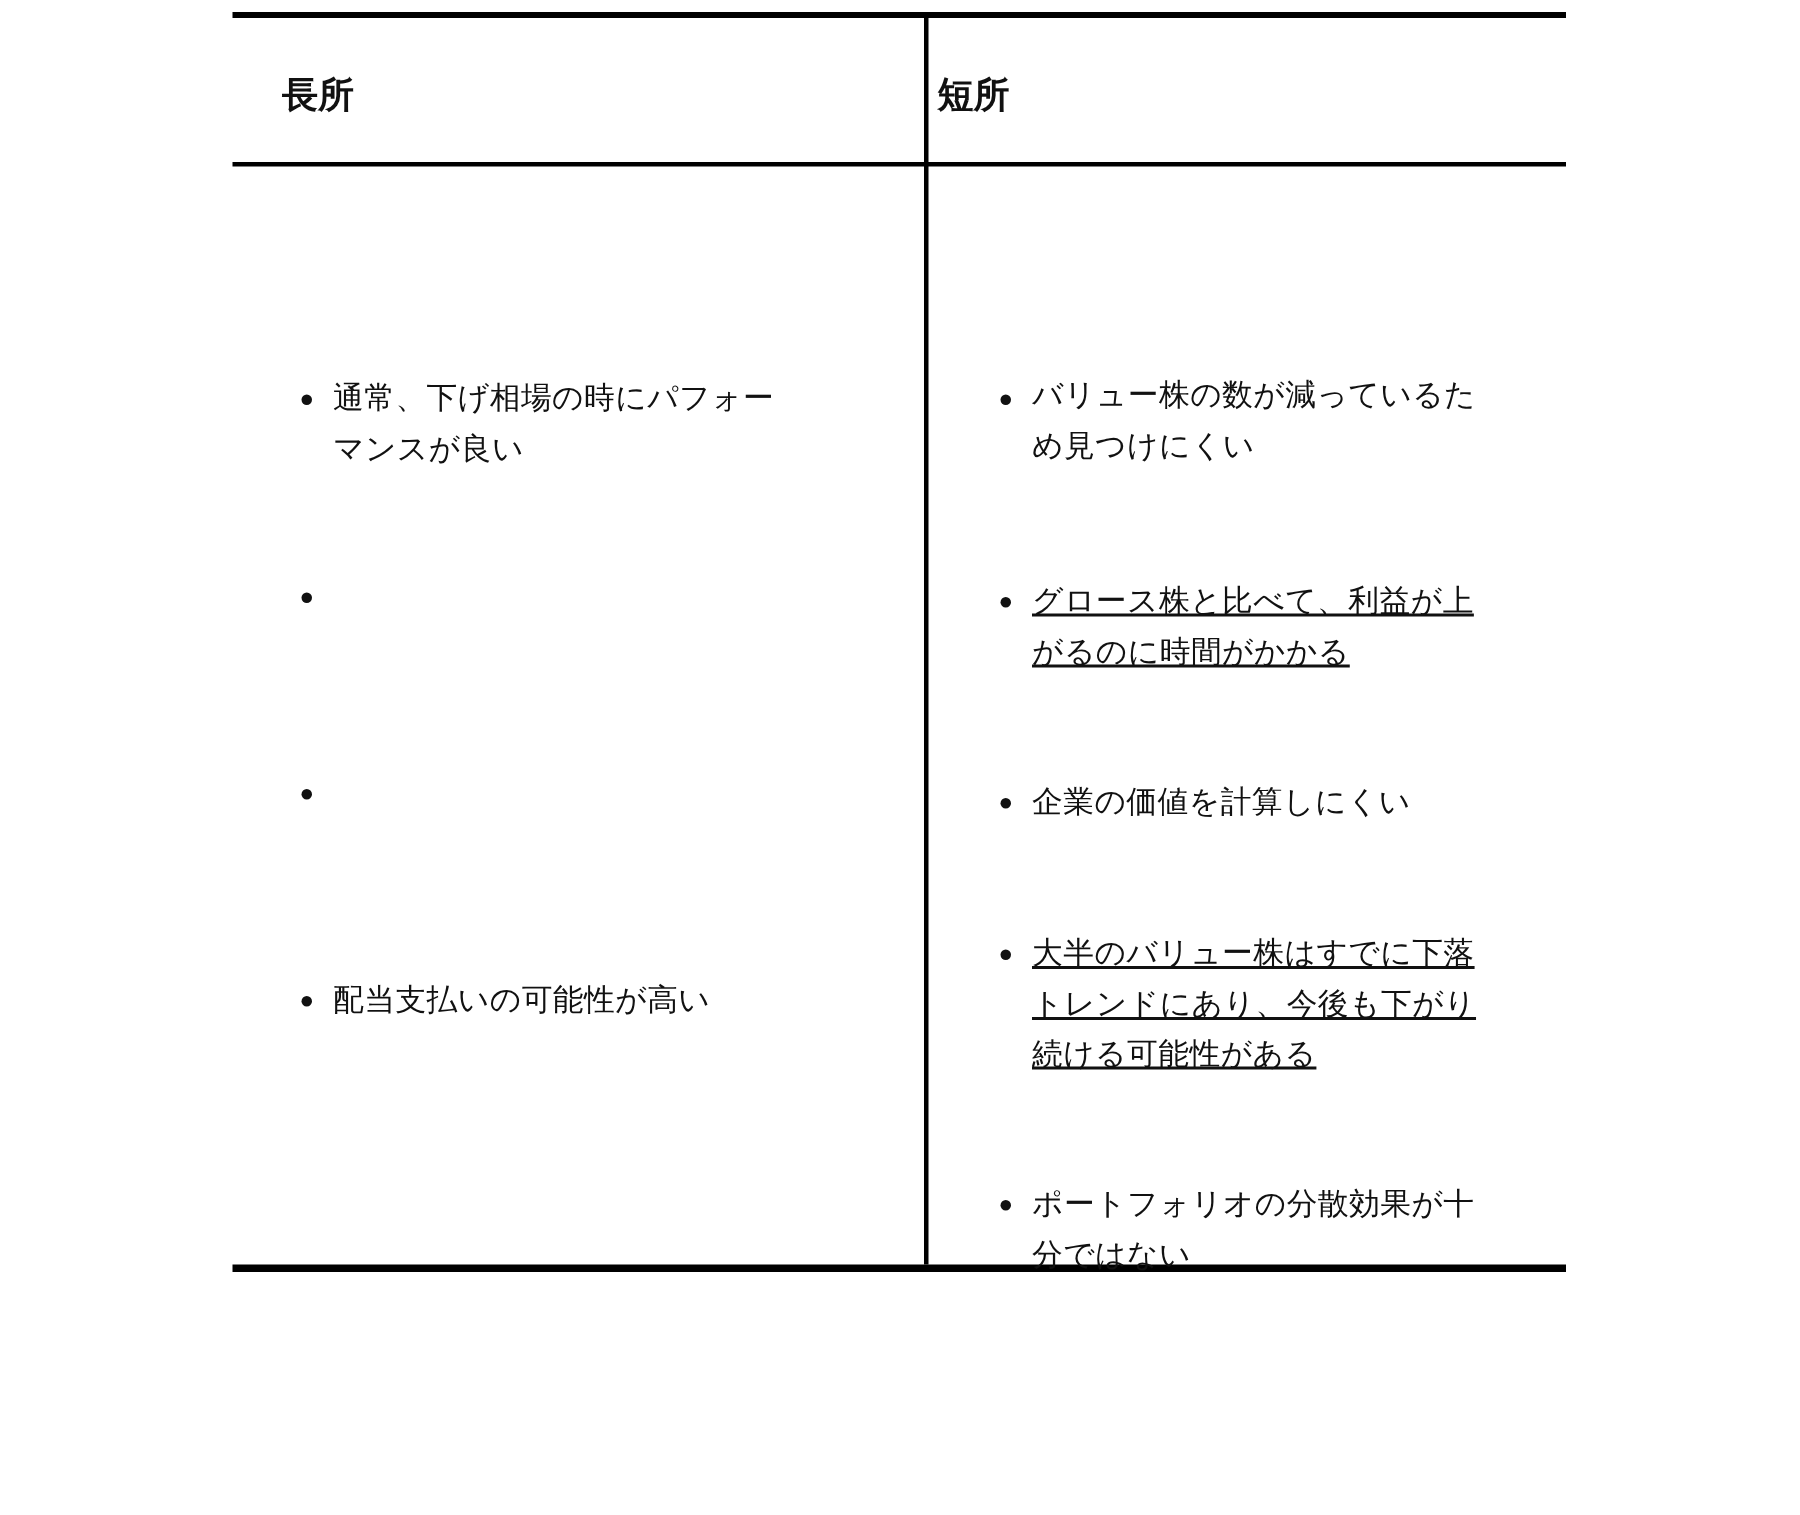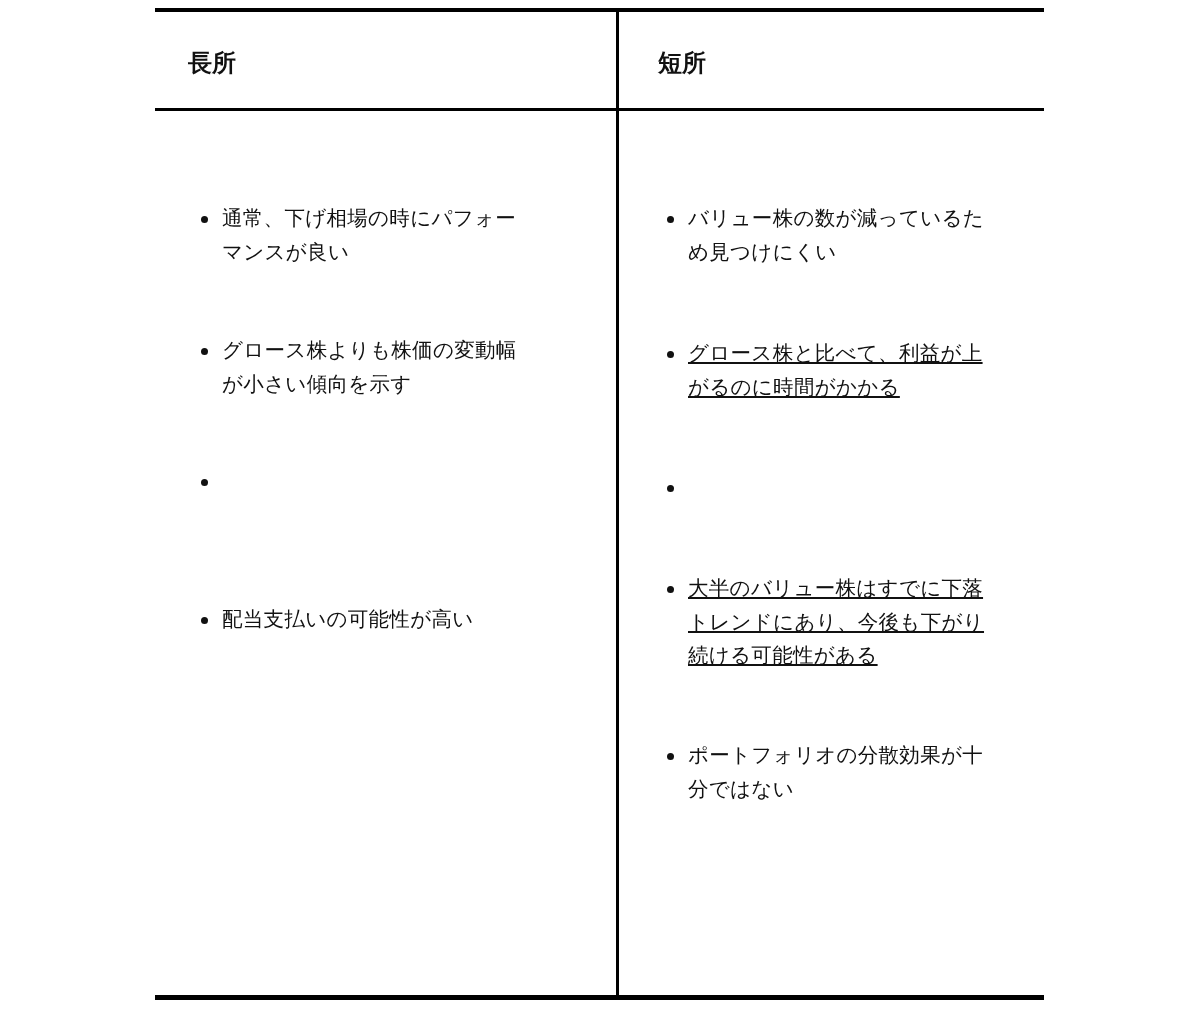--- a/index.html
+++ b/index.html
@@ -13,21 +13,21 @@
     body {
       position: relative;
       font-family: "DejaVu Sans", "Liberation Sans", sans-serif;
       color: #111111;
     }
     .pros-cons-table {
       position: absolute;
       left: 155px;
       top: 8px;
       width: 889px;
-      height: 992px;
+      height: 840px;
       border-top: 4px solid #000;
       border-bottom: 5px solid #000;
       box-sizing: border-box;
     }
     .col-divider {
       position: absolute;
       left: 461px;
       top: 0;
       bottom: 0;
       width: 3px;
@@ -43,40 +43,41 @@
     }
     .col-header {
       position: absolute;
       top: 36px;
       font-weight: bold;
       font-size: 24px;
       line-height: 30px;
       margin: 0;
     }
     .col-header.pros { left: 33px; }
-    .col-header.cons { left: 503px; }
+    .col-header.cons { left: 470px; }
 
     .bullet-list {
       position: absolute;
       margin: 0;
       padding: 0;
       list-style: none;
     }
     .bullet-list.pros { left: 46px; width: 330px; }
     .bullet-list.cons { left: 512px; width: 330px; }
 
     .list-item {
       position: absolute;
       left: 0;
       width: 330px;
       font-size: 20.5px;
       line-height: 33.5px;
       padding-left: 21px;
       box-sizing: border-box;
       letter-spacing: 0.3px;
+      margin-top: 47px;
     }
     .list-item .bullet {
       position: absolute;
       left: 0;
       top: 14px;
       width: 7px;
       height: 7px;
       border-radius: 50%;
       background: #111;
     }
@@ -91,42 +92,42 @@
   <h2 class="col-header pros">長所</h2>
   <h2 class="col-header cons">短所</h2>
 
   <ul class="bullet-list pros">
     <li class="list-item" style="top:190px;">
       <span class="bullet"></span>
       <span>通常、下げ相場の時にパフォーマンスが良い</span>
     </li>
     <li class="list-item" style="top:322px;">
       <span class="bullet"></span>
-      <span>グロース株よりも株価の変動幅が小さい傾向を示す</span>
     </li>
     <li class="list-item" style="top:453px;">
       <span class="bullet"></span>
     </li>
     <li class="list-item" style="top:591px;">
       <span class="bullet"></span>
       <span>配当支払いの可能性が高い</span>
     </li>
   </ul>
 
   <ul class="bullet-list cons">
-    <li class="list-item" style="top:190px;">
+    <li class="list-item" style="top:190px;font-family:Liberation Mono, monospace;">
       <span class="bullet"></span>
       <span>バリュー株の数が減っているため見つけにくい</span>
     </li>
     <li class="list-item" style="top:325px;text-decoration:underline;">
       <span class="bullet"></span>
       <span>グロース株と比べて、利益が上がるのに時間がかかる</span>
     </li>
     <li class="list-item" style="top:459px;">
       <span class="bullet"></span>
+      <span>企業の価値を計算しにくい</span>
     </li>
     <li class="list-item" style="top:560px;text-decoration:underline;">
       <span class="bullet"></span>
       <span>大半のバリュー株はすでに下落トレンドにあり、今後も下がり続ける可能性がある</span>
     </li>
     <li class="list-item" style="top:727px;">
       <span class="bullet"></span>
       <span>ポートフォリオの分散効果が十分ではない</span>
     </li>
   </ul>

